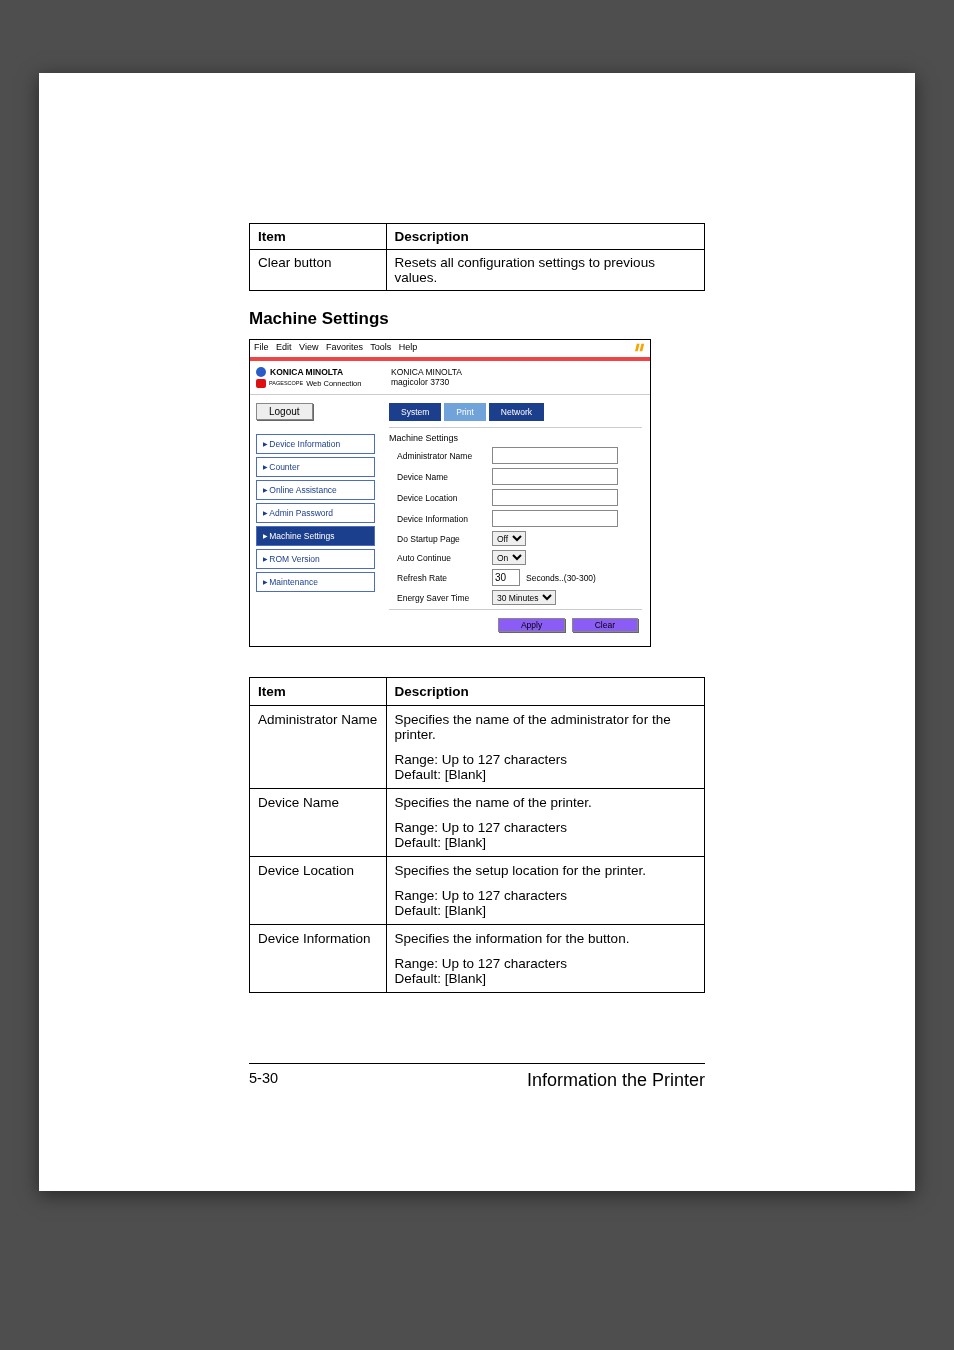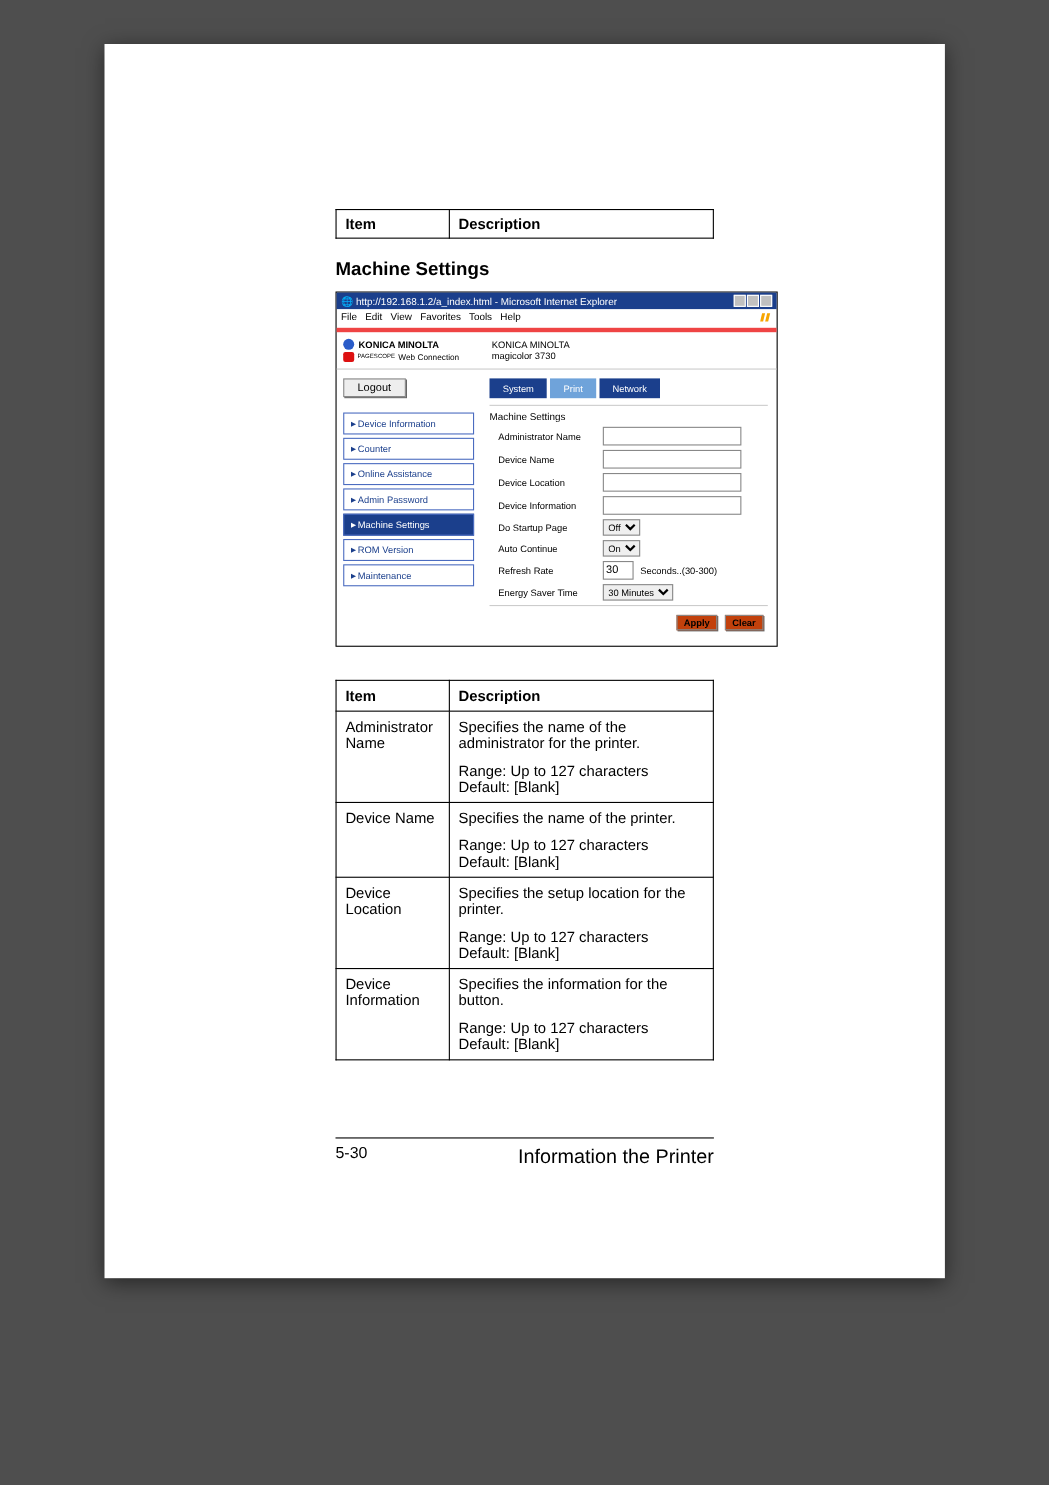--- a/index.html
+++ b/index.html
@@ -4,26 +4,27 @@
 <style>
   body {
     margin: 0;
     background: #4e4e4e;
     font-family: Arial, Helvetica, sans-serif;
     display: flex;
     justify-content: center;
     padding: 40px 0;
   }
   .page {
-    width: 764px;
+    width: 876px;
     background: #fff;
     box-shadow: 0 4px 18px rgba(0,0,0,.5);
     padding: 150px 210px 100px 210px;
     box-sizing: border-box;
     position: relative;
+    margin-top: 33px;
   }
   .content {
     font-size: 14px;
     color: #000;
   }
   table.spec {
     border-collapse: collapse;
     width: 100%;
     margin-bottom: 18px;
   }
@@ -131,23 +132,22 @@
   .form-row .field input[type=text] {
     font-size:10px; height:13px; width:120px; border:1px solid #888;
   }
   .form-row .field input.tiny { width:22px; }
   .form-row .field select {
     font-size:8.5px; height:15px; border:1px solid #888;
   }
   .form-row .suffix { font-size:8.5px; margin-left:6px; }
   .btn-row { text-align:right; padding: 8px 4px 6px 0; }
   .btn-row button {
-    font-size:8.5px; padding:1px 6px; border:1px solid #888; background:#c2410c; margin-left:4px;
+    font-size:8.5px; padding:1px 22px; border:1px solid #888; background:#8b5cf6; margin-left:4px;
     box-shadow: 1px 1px 0 #666;
-    font-weight: bold;
   }
   .bodytext { font-size: 14px; margin: 0 0 8px 0; line-height: 1.35; }
   table.spec2 {
     border-collapse: collapse;
     width: 100%;
   }
   table.spec2 th, table.spec2 td {
     border: 1px solid #000;
     padding: 6px 8px;
     font-size: 13.5px;
@@ -175,34 +175,30 @@
 
 <div class="page">
   <div class="content">
 
     <table class="spec">
       <tbody>
           <tr>
         <th style="width:30%;">Item</th>
         <th>Description</th>
       </tr>
+      <tr>
+        <td>Clear button</td>
+        <td>Resets all configuration settings to previous values.</td>
+      </tr>
     </tbody>
       </table>
 
     <h2>Machine Settings</h2>
 
     <div class="screenshot">
-      <div class="ss-bar1">
-        <span><span>🌐</span> <span>http://192.168.1.2/a_index.html - Microsoft Internet Explorer</span></span>
-        <span class="mini-icons">
-            <span></span>
-            <span></span>
-            <span></span>
-          </span>
-      </div>
       <div class="ss-bar2">
         <span>
           <span>File</span>&nbsp;&nbsp;
           <span>Edit</span>&nbsp;&nbsp;
           <span>View</span>&nbsp;&nbsp;
           <span>Favorites</span>&nbsp;&nbsp;
           <span>Tools</span>&nbsp;&nbsp;
           <span>Help</span>
         </span>
         <span>

